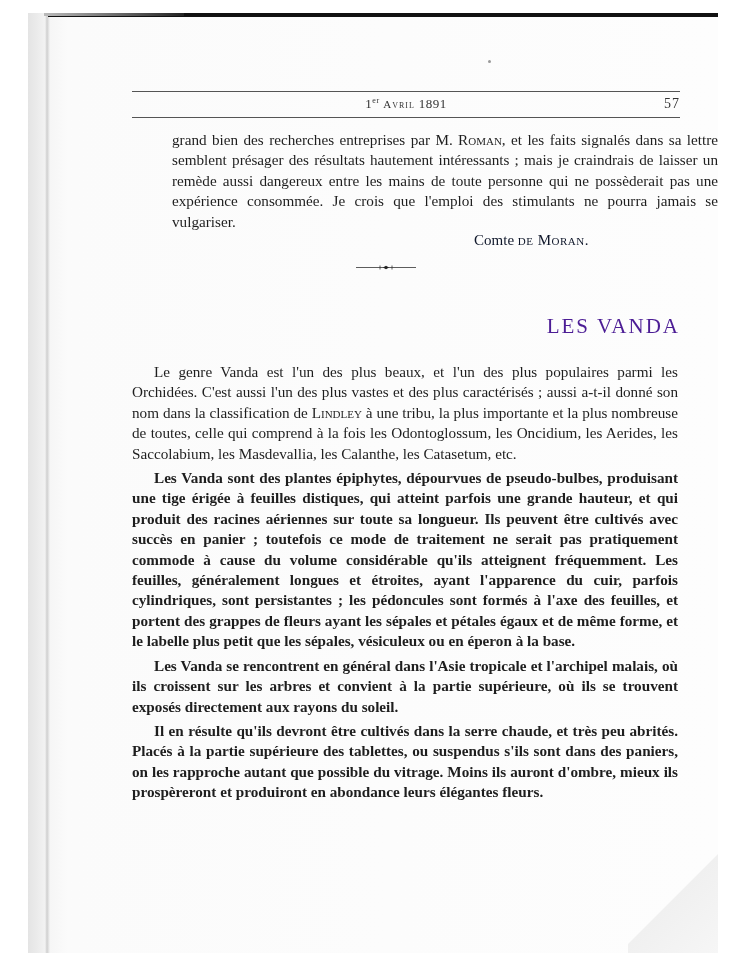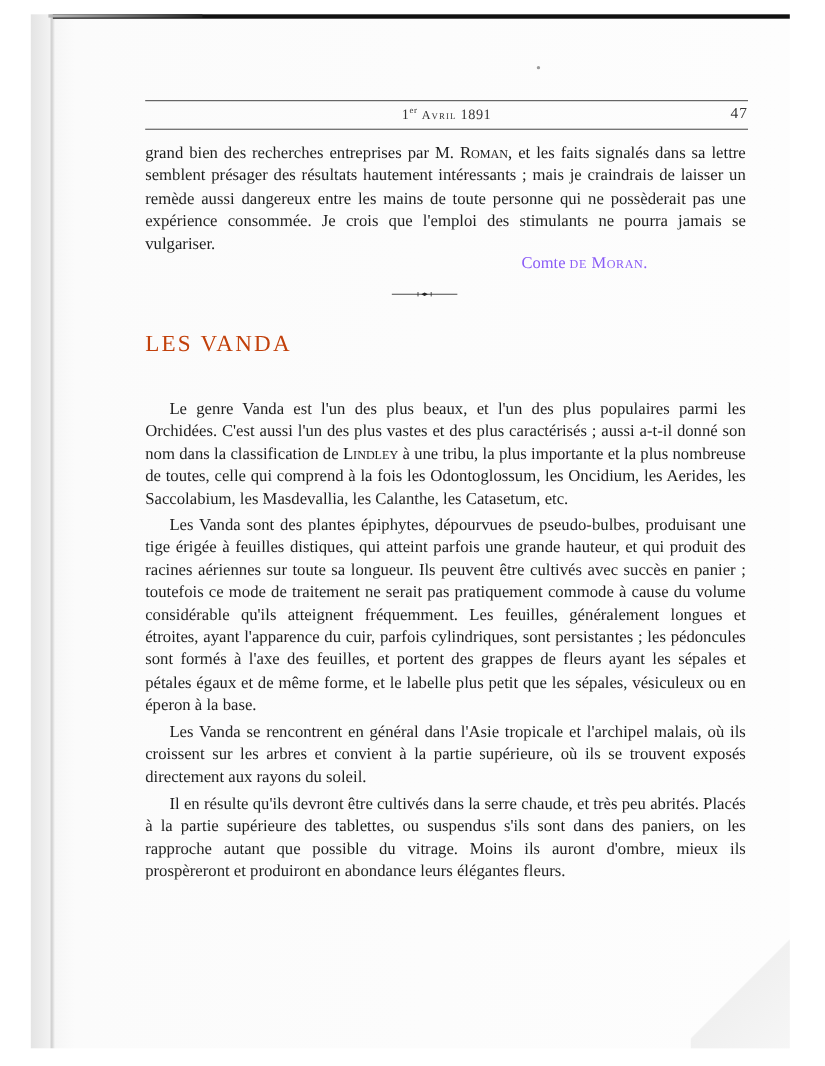--- a/index.html
+++ b/index.html
@@ -104,54 +104,55 @@
     .body-text p {
       margin: 0;
       text-indent: 0;
       text-align-last: left;
     }
     .body-text p.indent {
       text-indent: 22px;
     }
     .body-text p.gap {
       margin-top: 4px;
+      font-weight: bold;
     }
     .sc {
       font-variant: small-caps;
     }
-    .block1 { top: 130px; }
+    .block1 { top: 130px; margin-left: 40px; }
     .signature {
       position: absolute;
       right: 70px;
       top: 232px;
       font-family: "Liberation Serif", "DejaVu Serif", serif;
       font-size: 15px;
-      color: #8b5cf6;
+      color: #0f172a;
     }
     .signature .sc {
       font-variant: small-caps;
       letter-spacing: 0.5px;
     }
     .ornament {
       position: absolute;
       left: 356px;
       top: 265px;
       width: 60px;
       height: 5px;
     }
     .section-title {
       position: absolute;
       left: 132px;
       width: 548px;
-      top: 300px;
-      text-align: left;
+      top: 314px;
+      text-align: right;
       font-family: "Liberation Serif", "DejaVu Serif", serif;
       font-size: 21px;
       letter-spacing: 2px;
-      color: #c2410c;
+      color: #4c1d95;
     }
     .block2 { top: 362px; }
     .speck {
       position: absolute;
       width: 3px;
       height: 3px;
       border-radius: 50%;
       background: #9a9a9a;
     }
   </style>
@@ -165,21 +166,21 @@
 
   <div class="speck" style="left:488px; top:60px;"></div>
 
   <div class="rule top"></div>
   <div class="running-head">
     <div class="date">
       <span>1</span><sup>er</sup>
       <span class="sc">Avril</span>
       <span>1891</span>
     </div>
-    <div class="folio">47</div>
+    <div class="folio">57</div>
   </div>
   <div class="rule bottom"></div>
 
   <div class="body-text block1">
     <p><span>grand bien des recherches entreprises par M. </span><span class="sc">Roman</span><span>, et les faits signalés dans sa lettre semblent présager des résultats hautement intéressants ; mais je craindrais de laisser un remède aussi dangereux entre les mains de toute personne qui ne possèderait pas une expérience consommée. Je crois que l'emploi des stimulants ne pourra jamais se vulgariser.</span></p>
   </div>
 
   <div class="signature">
     <span>Comte </span><span class="sc">de Moran.</span>
   </div>

